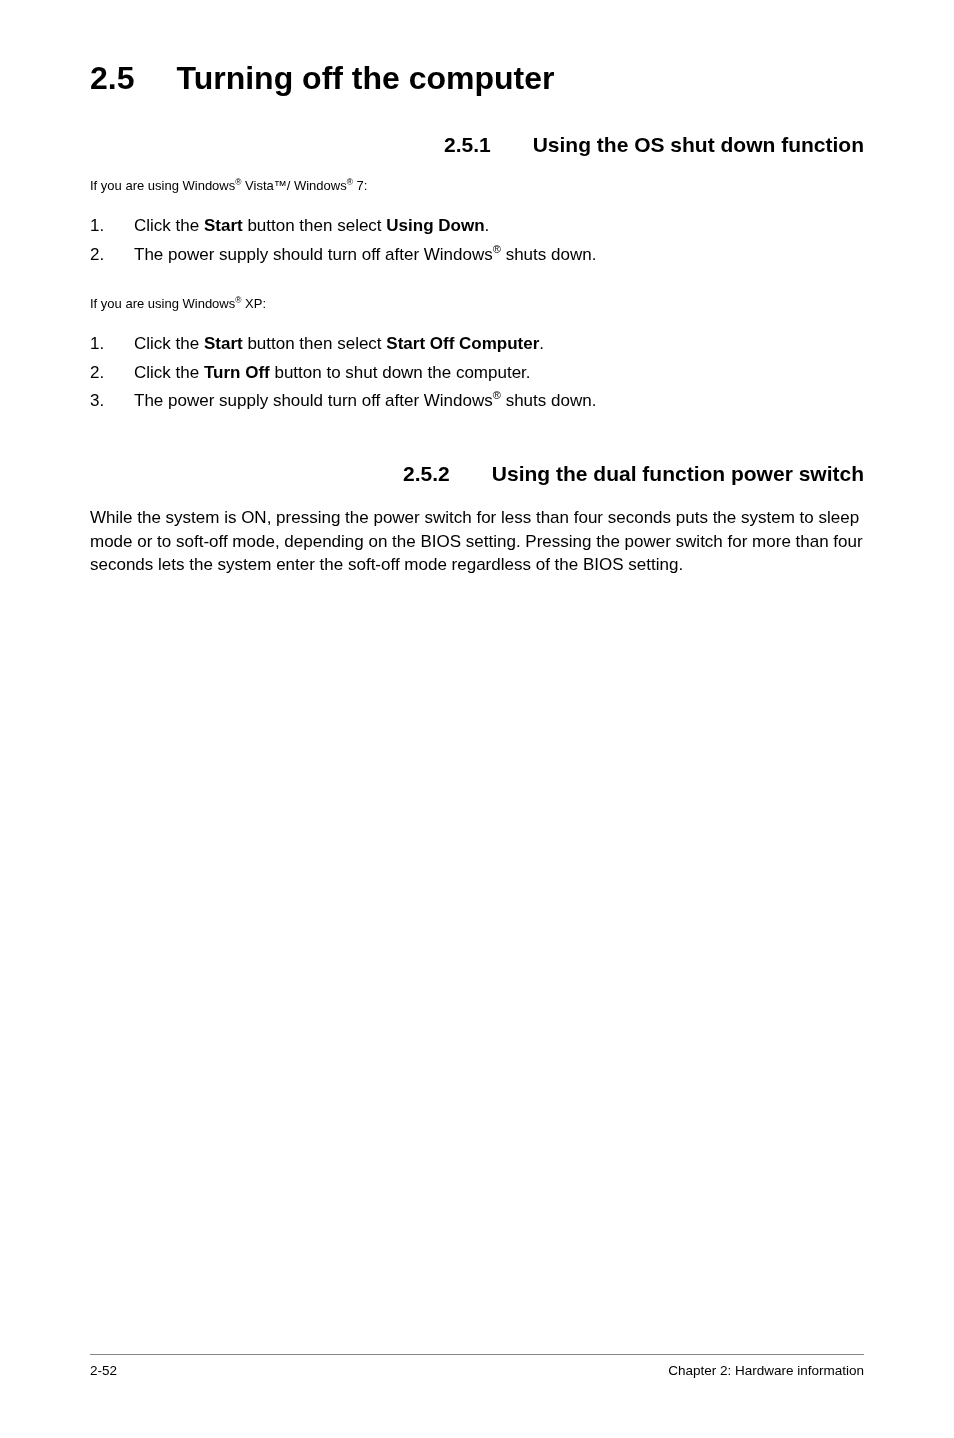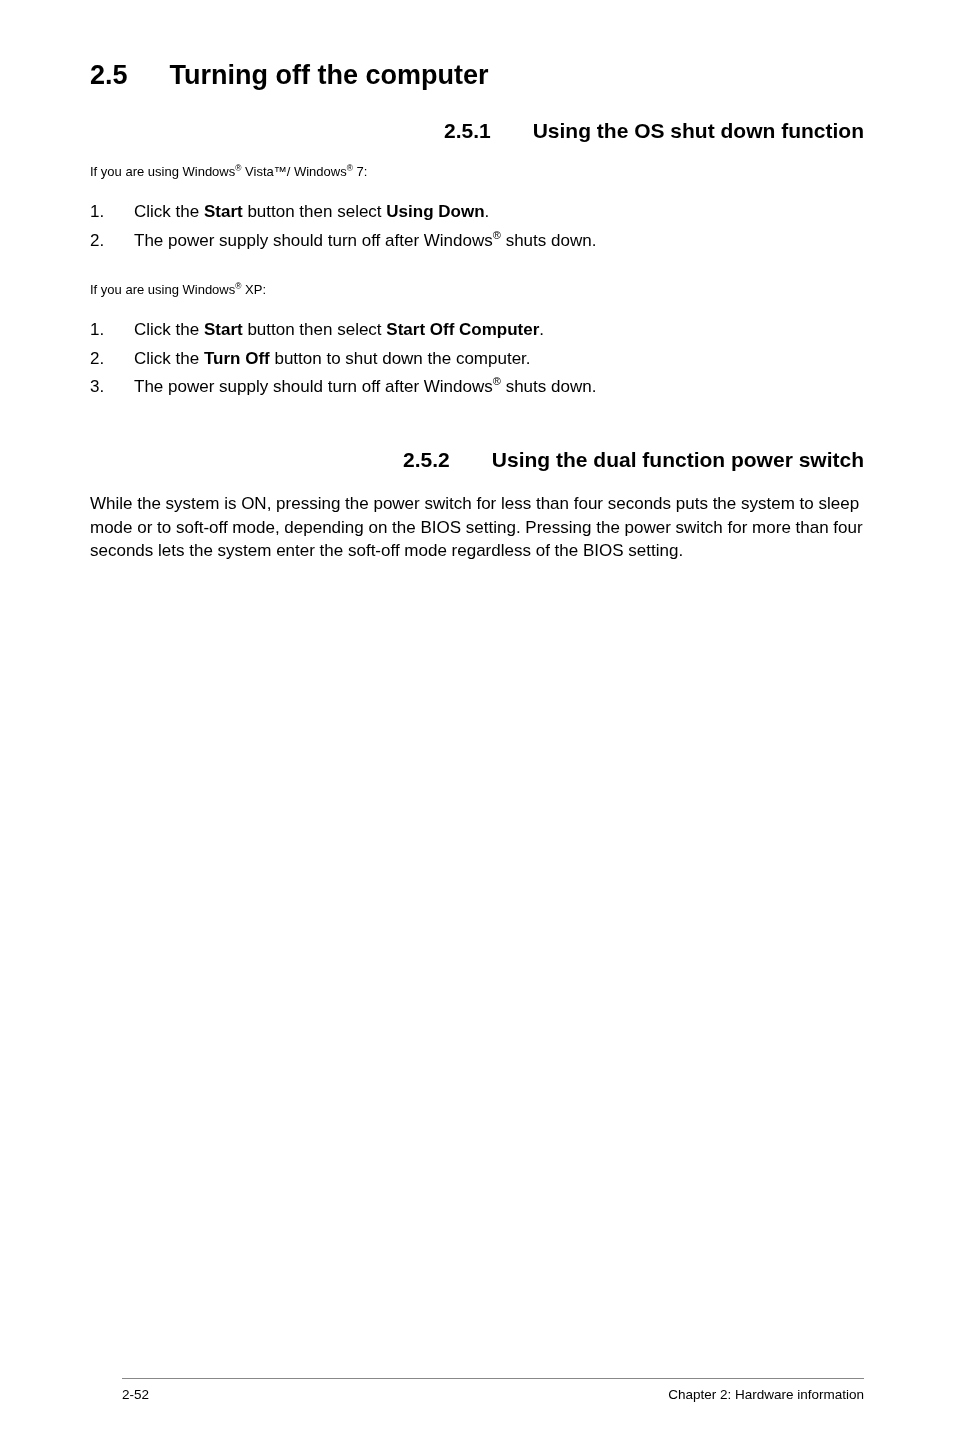--- a/index.html
+++ b/index.html
@@ -10,23 +10,23 @@
     body {
       font-family: Arial, Helvetica, sans-serif;
       background: #ffffff;
       width: 954px;
       height: 1438px;
       position: relative;
       padding: 60px 90px 40px 90px;
       color: #000000;
     }
     .section-heading {
-      font-size: 27px;
+      font-size: 32px;
       font-weight: bold;
-      margin-bottom: 28px;
+      margin-bottom: 36px;
     }
     .section-number {
       display: inline-block;
       margin-right: 42px;
     }
     .subsection-heading {
       font-size: 21px;
       font-weight: bold;
       margin-bottom: 20px;
       text-align: right;
@@ -65,29 +65,28 @@
     }
     .subsection-block {
       margin-top: 48px;
     }
     .paragraph {
       font-size: 17px;
       line-height: 1.4;
     }
     .footer {
       position: absolute;
-      bottom: 36px;
+      bottom: 60px;
       left: 90px;
       right: 90px;
       border-top: 1px solid #888888;
       padding-top: 8px;
       display: flex;
       justify-content: space-between;
       font-size: 13.5px;
-      margin-left: 32px;
     }
     .bold {
       font-weight: bold;
     }
   </style>
 </head>
 <body>
 
 <h1 class="section-heading">
   <span class="section-number">2.5</span><span>Turning off the computer</span>

